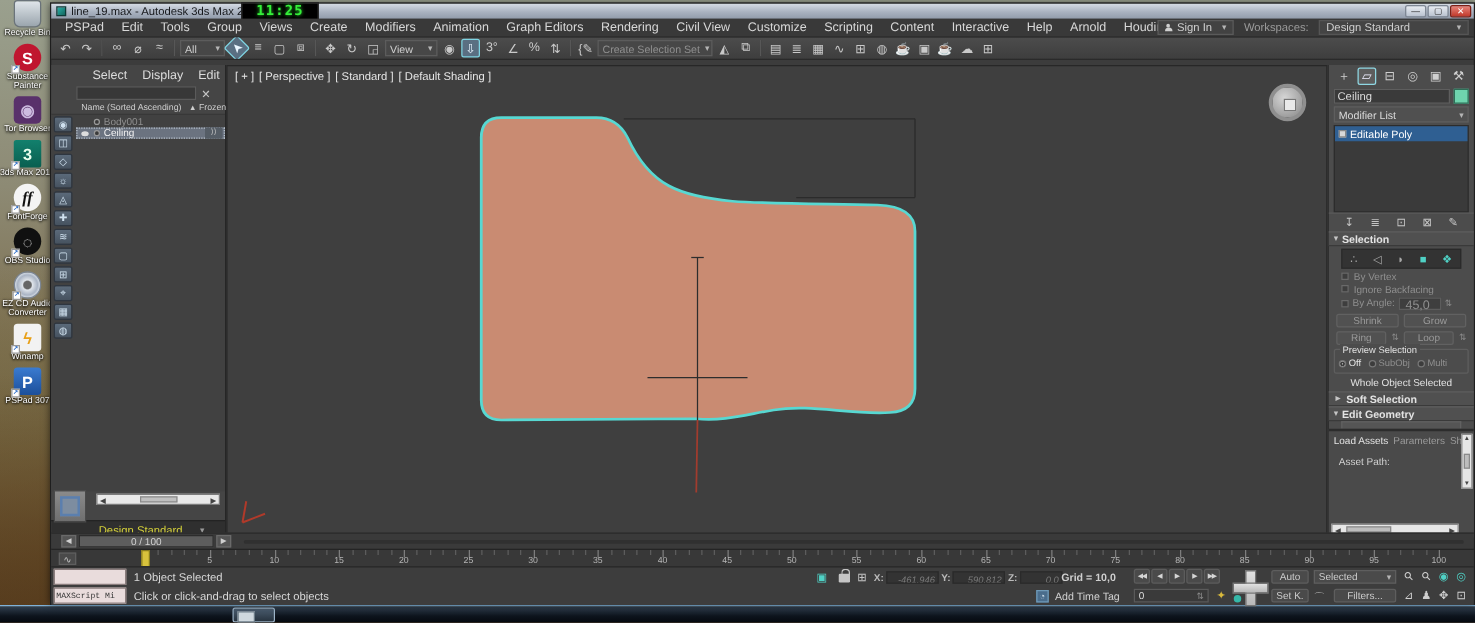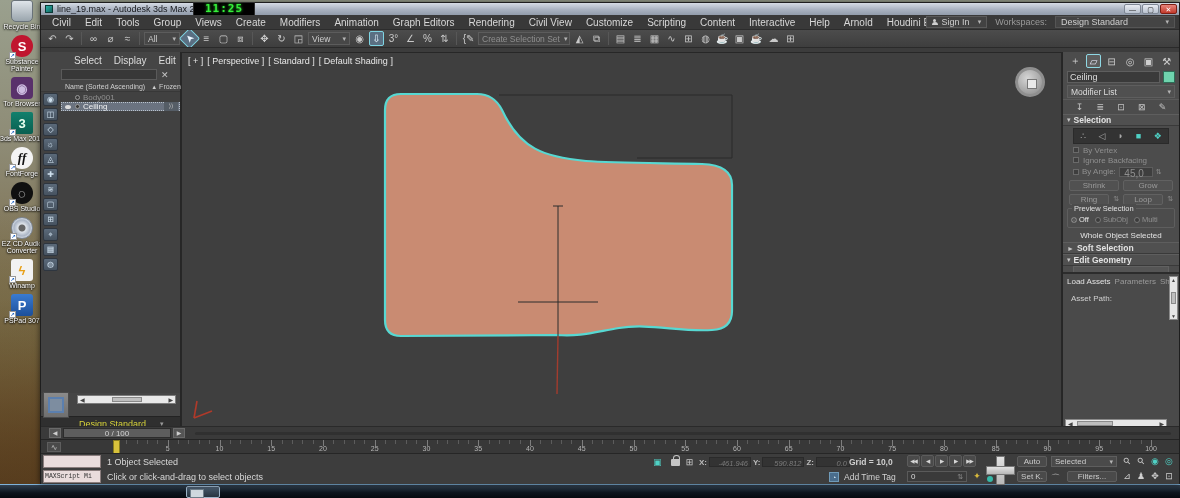--- a/index.html
+++ b/index.html
@@ -249,21 +249,21 @@
       <div class="clock">11:25</div>
       <div class="win-controls">
           <div class="win-btn">—</div>
           <div class="win-btn">▢</div>
           <div class="win-btn close">✕</div>
         </div>
     </div>
 
     <div class="menubar">
       <div style="display:flex">
-          <div class="menu-item">Civil</div>
+          <div class="menu-item">PSPad</div>
           <div class="menu-item">Edit</div>
           <div class="menu-item">Tools</div>
           <div class="menu-item">Group</div>
           <div class="menu-item">Views</div>
           <div class="menu-item">Create</div>
           <div class="menu-item">Modifiers</div>
           <div class="menu-item">Animation</div>
           <div class="menu-item">Graph Editors</div>
           <div class="menu-item">Rendering</div>
           <div class="menu-item">Civil View</div>
@@ -446,20 +446,26 @@
             <div class="cp-tab">▣</div>
             <div class="cp-tab">⚒</div>
           </div>
         <div class="cp-name">
           <input type="text" value="Ceiling" style="">
           <div class="swatch"></div>
         </div>
         <div class="mod-list dda">
           <span>Modifier List</span>
         </div>
+        <div class="stack">
+            <div class="stack-row">
+              <span class="bulb"></span>
+              <span>Editable Poly</span>
+            </div>
+          </div>
         <div class="stack-tools">
             <span>↧</span>
             <span>≣</span>
             <span>⊡</span>
             <span>⊠</span>
             <span>✎</span>
           </div>
 
         <div class="rollout-h">
           <span class="arr">▾</span>

